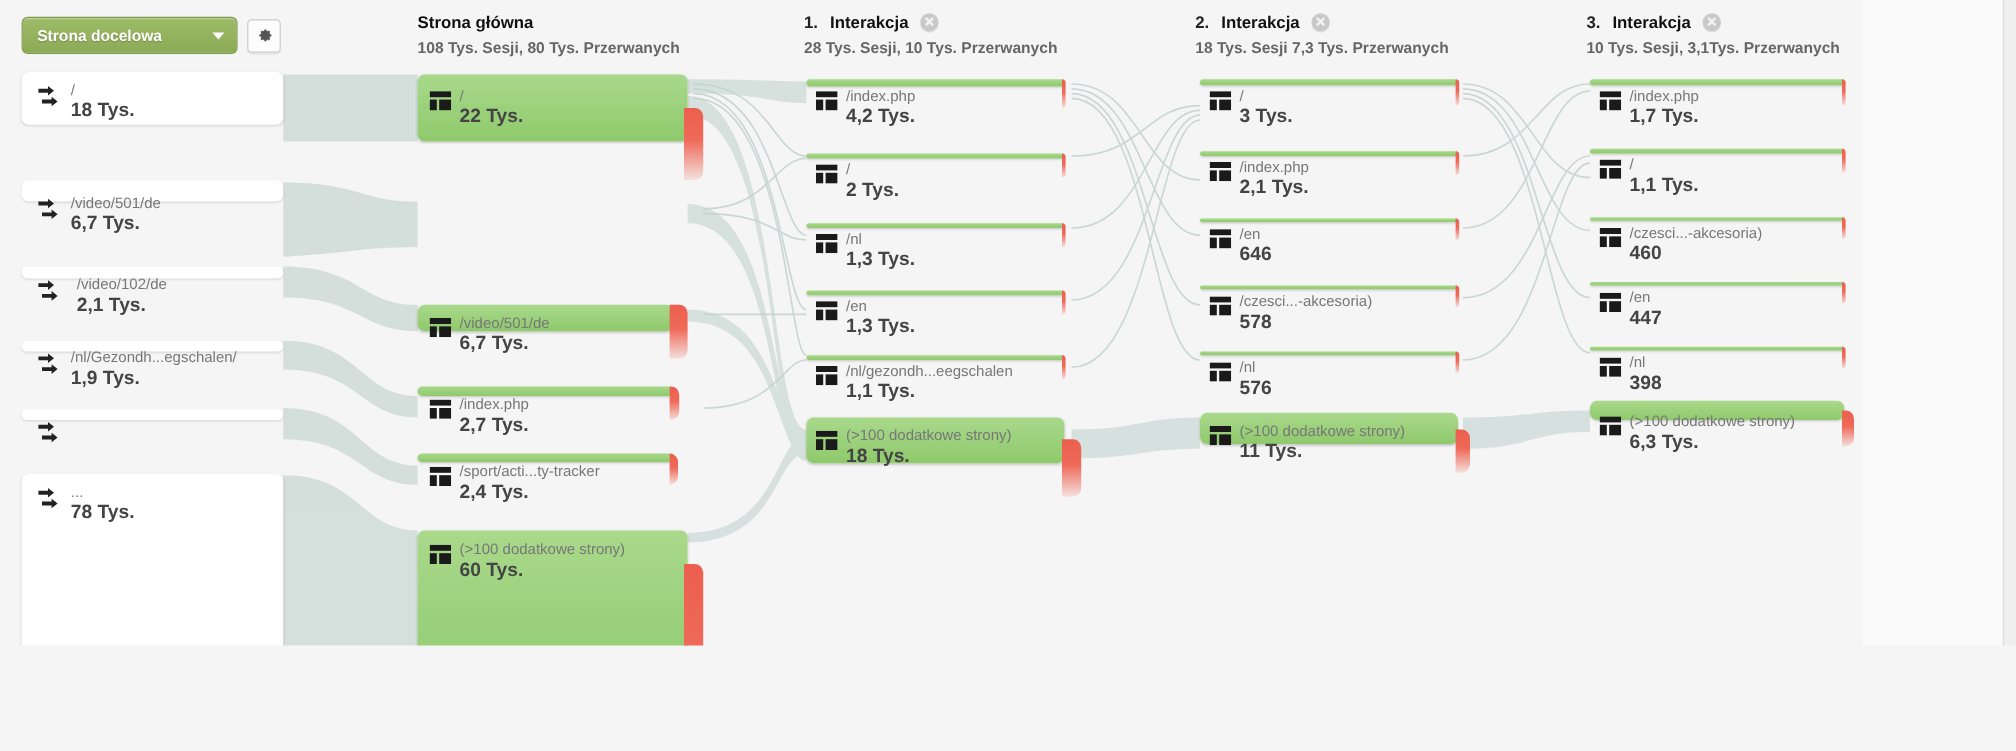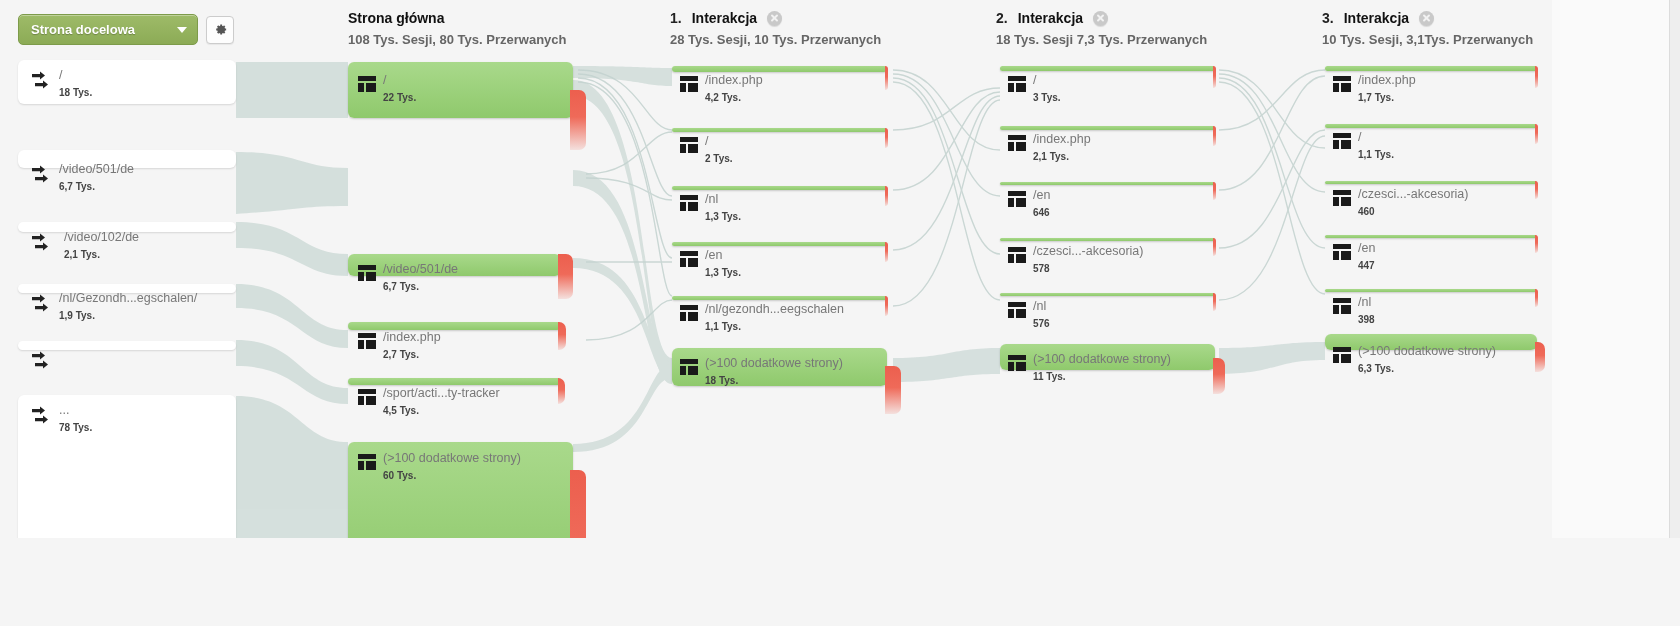--- a/index.html
+++ b/index.html
@@ -62,21 +62,21 @@
     background:linear-gradient(to bottom,#a9d98b,#8fc96c);
     box-shadow:0 1px 2px rgba(0,0,0,.18);
   }
   .node .drop{
     position:absolute;border-radius:0 7px 7px 0;
     background:linear-gradient(to bottom,#ec5f4e 0%,#ef6a59 45%,rgba(239,106,89,.15) 100%);
   }
   .node .labels{position:absolute;z-index:3;display:flex;align-items:flex-start;gap:7px;}
   .node .pg-icon{flex:none;margin-top:3px;}
   .node .txt .t1{font-size:12.5px;color:#777;line-height:15px;white-space:nowrap;}
-  .node .txt .t2{font-size:10px;color:#444;font-weight:bold;line-height:16px;margin-top:2px;white-space:nowrap;}
+  .node .txt .t2{font-size:16px;color:#444;font-weight:bold;line-height:16px;margin-top:2px;white-space:nowrap;}
 
   .src .card{background:#fff;}
   .src .labels{left:16px;}
   .arrow-icon{flex:none;margin-top:2px;}
   .drop-arrow{position:absolute;color:#d94b39;font-size:15px;line-height:1;z-index:4;}
 
   .scroll-edge{position:absolute;right:0;top:0;width:10px;height:626px;background:#eee;border-left:1px solid #dcdcdc;z-index:45;}
   .panel-edge{position:absolute;right:10px;top:0;width:118px;height:626px;background:#fafafa;z-index:2;}
 </style>
 </head>
@@ -340,21 +340,21 @@
     <div class="labels" style="left:10px;top:8px;">
       <span class="pg-icon">
         <svg width="18" height="16" viewBox="0 0 18 16">
             <rect x="0" y="0" width="18" height="5" fill="#1a1a1a"></rect>
             <rect x="0" y="7" width="6" height="9" fill="#1a1a1a"></rect>
             <rect x="8" y="7" width="10" height="9" fill="#1a1a1a"></rect>
           </svg>
       </span>
       <span class="txt">
         <div class="t1">/sport/acti...ty-tracker</div>
-        <div class="t2">4,5 Tys.</div>
+        <div class="t2">2,4 Tys.</div>
       </span>
     </div>
   </div>
 
   <div class="node" style="left:348px;top:442px;width:225px;height:142px;">
     <div class="bar" style="width:225px;height:142px;"></div>
     <div class="drop" style="left:222px;top:28px;width:16px;height:160px;"></div>
     <span class="drop-arrow" style="left:565px;top:120px;">⇓</span>
     <div class="labels" style="left:10px;top:9px;">
       <span class="pg-icon">

